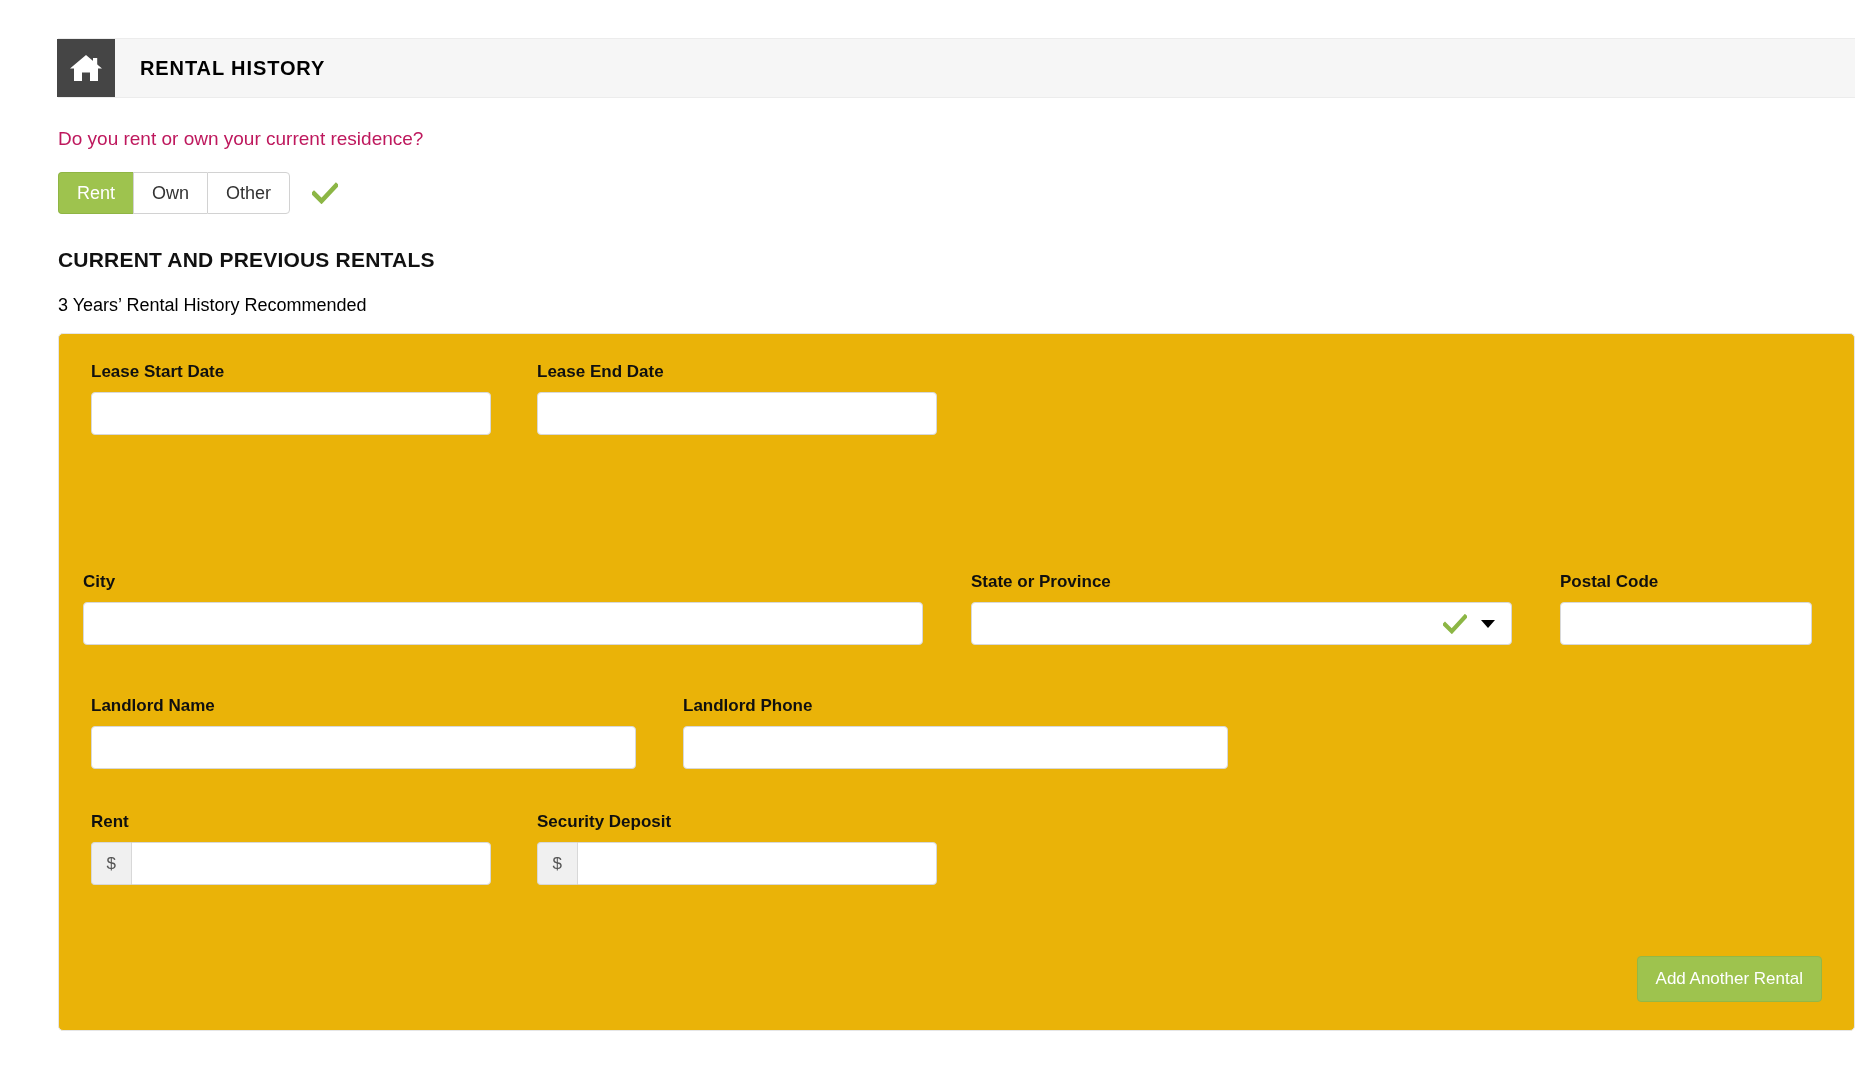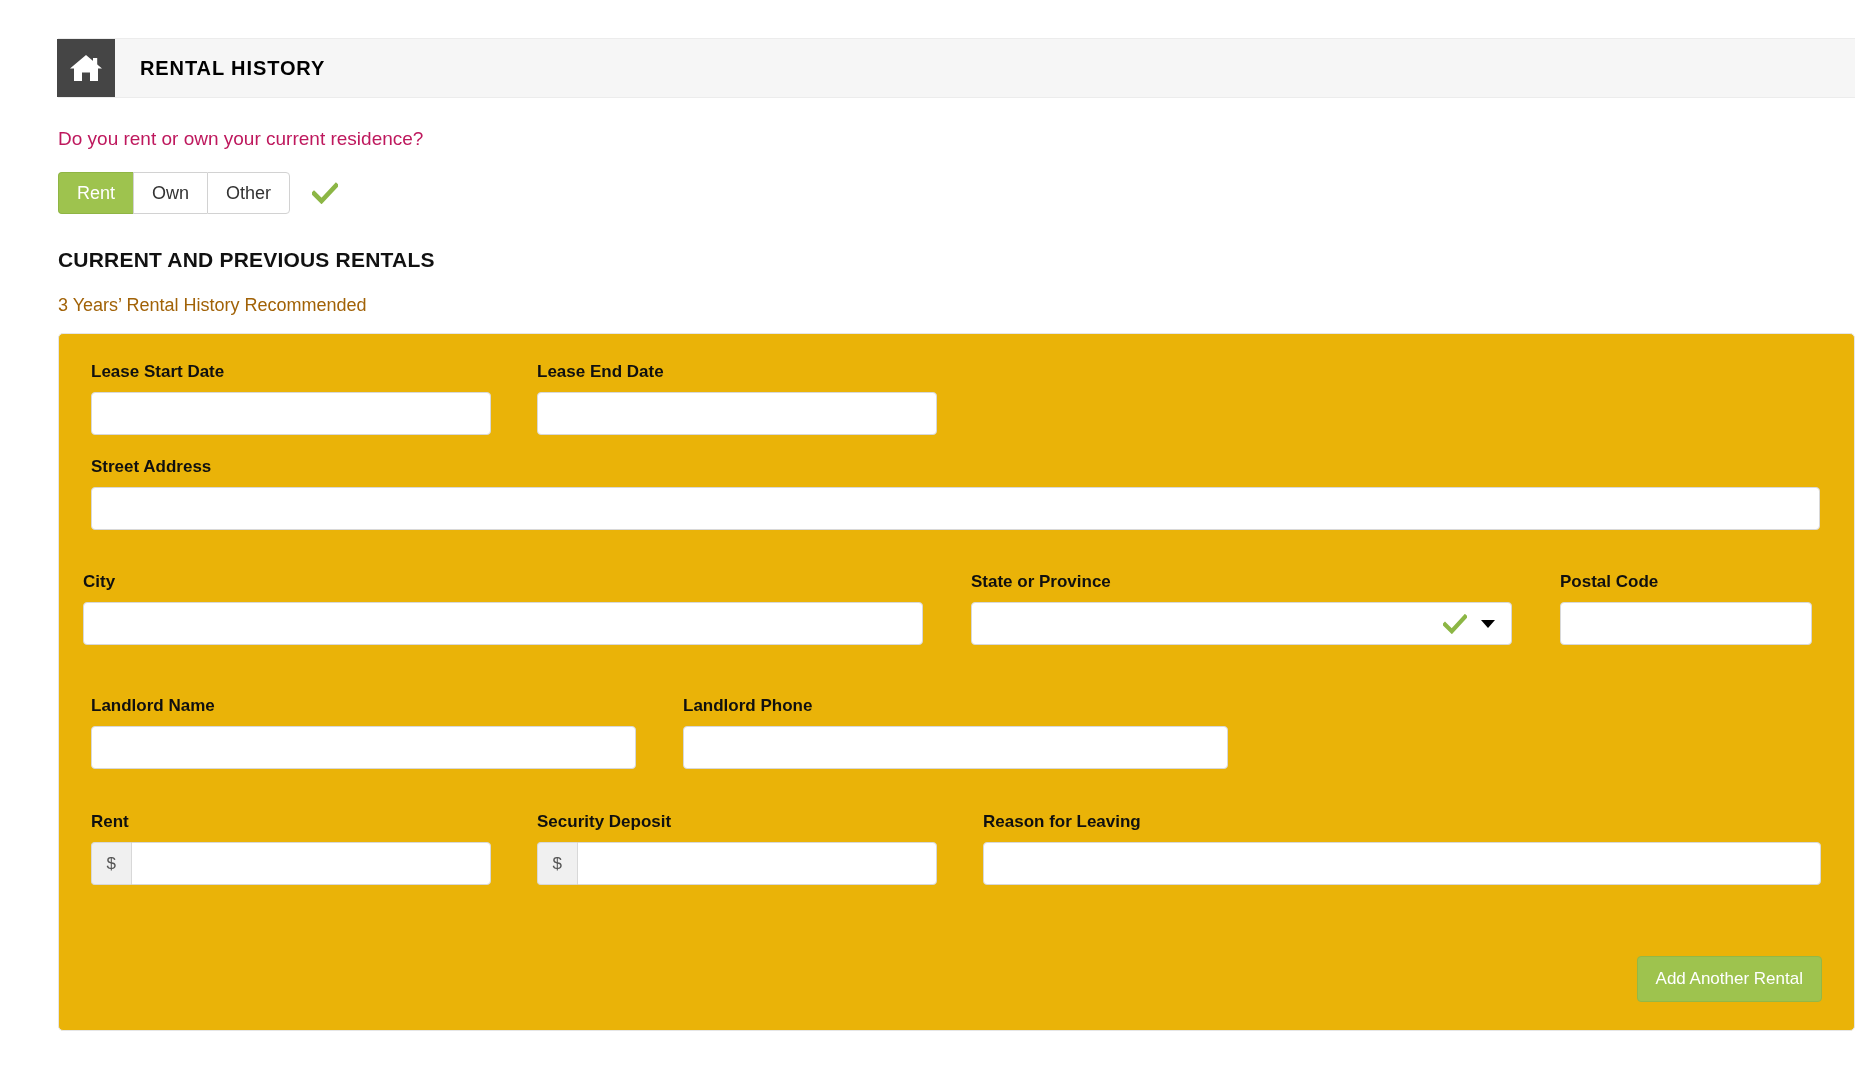--- a/index.html
+++ b/index.html
@@ -121,21 +121,21 @@
     letter-spacing: 0.2px;
     color: #111;
     text-transform: uppercase;
     white-space: nowrap;
   }
   .subsection-note {
     position: absolute;
     left: 58px;
     top: 295px;
     font-size: 18px;
-    color: #a16207;
+    color: #000000;
     white-space: nowrap;
   }
 
   
   .panel {
     position: absolute;
     left: 58px;
     top: 333px;
     width: 1797px;
     height: 698px;
@@ -292,24 +292,20 @@
       <div class="col-start">
         <label class="field-label">Lease Start Date</label>
         <input class="txt-input" type="text" value="" style="">
       </div>
       <div class="col-end">
         <label class="field-label">Lease End Date</label>
         <input class="txt-input" type="text" value="" style="">
       </div>
     </div>
 
-    <div class="form-row-2">
-      <label class="field-label">Street Address</label>
-      <input class="txt-input" type="text" value="" style="">
-    </div>
 
     <div class="form-row-3">
       <div class="col-city">
         <label class="field-label">City</label>
         <input class="txt-input" type="text" value="" style="">
       </div>
       <div class="col-state">
         <label class="field-label">State or Province</label>
         <div class="select-wrap">
           <div class="select-box">
@@ -347,22 +343,18 @@
           <input class="txt-input" type="text" value="" style="">
         </div>
       </div>
       <div class="col-deposit">
         <label class="field-label">Security Deposit</label>
         <div class="input-group">
           <span class="input-addon">$</span>
           <input class="txt-input" type="text" value="" style="">
         </div>
       </div>
-      <div class="col-reason">
-        <label class="field-label">Reason for Leaving</label>
-        <input class="txt-input" type="text" value="" style="">
-      </div>
     </div>
 
     <button type="button" class="btn-add">Add Another Rental</button>
 
   </div>
 </div>
 
 </body></html>

